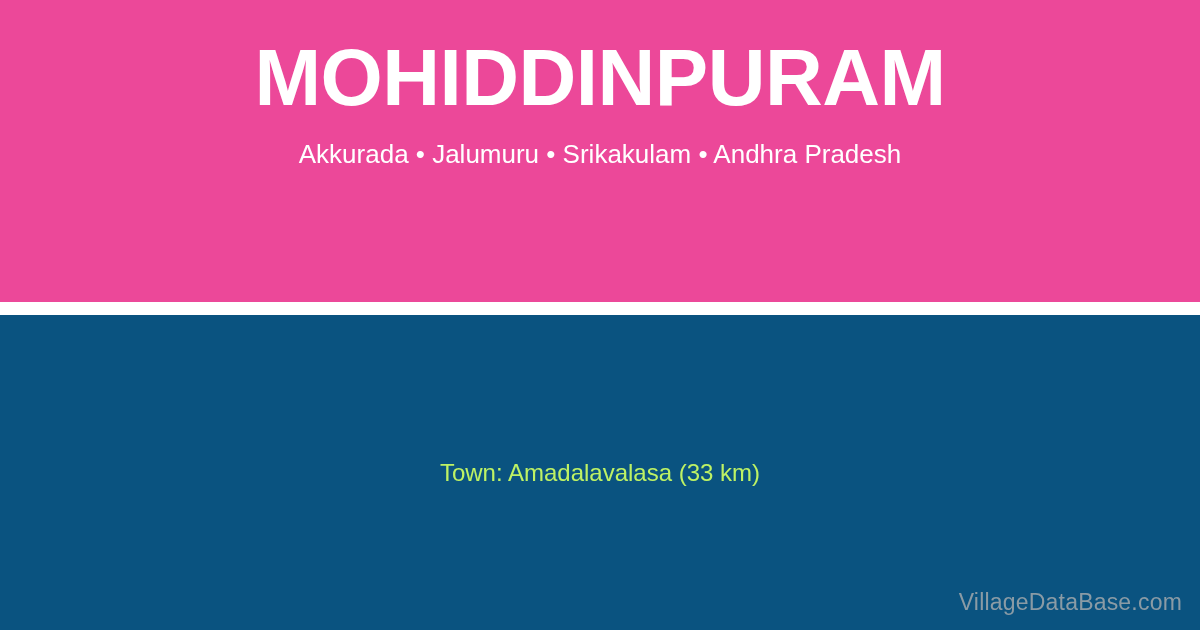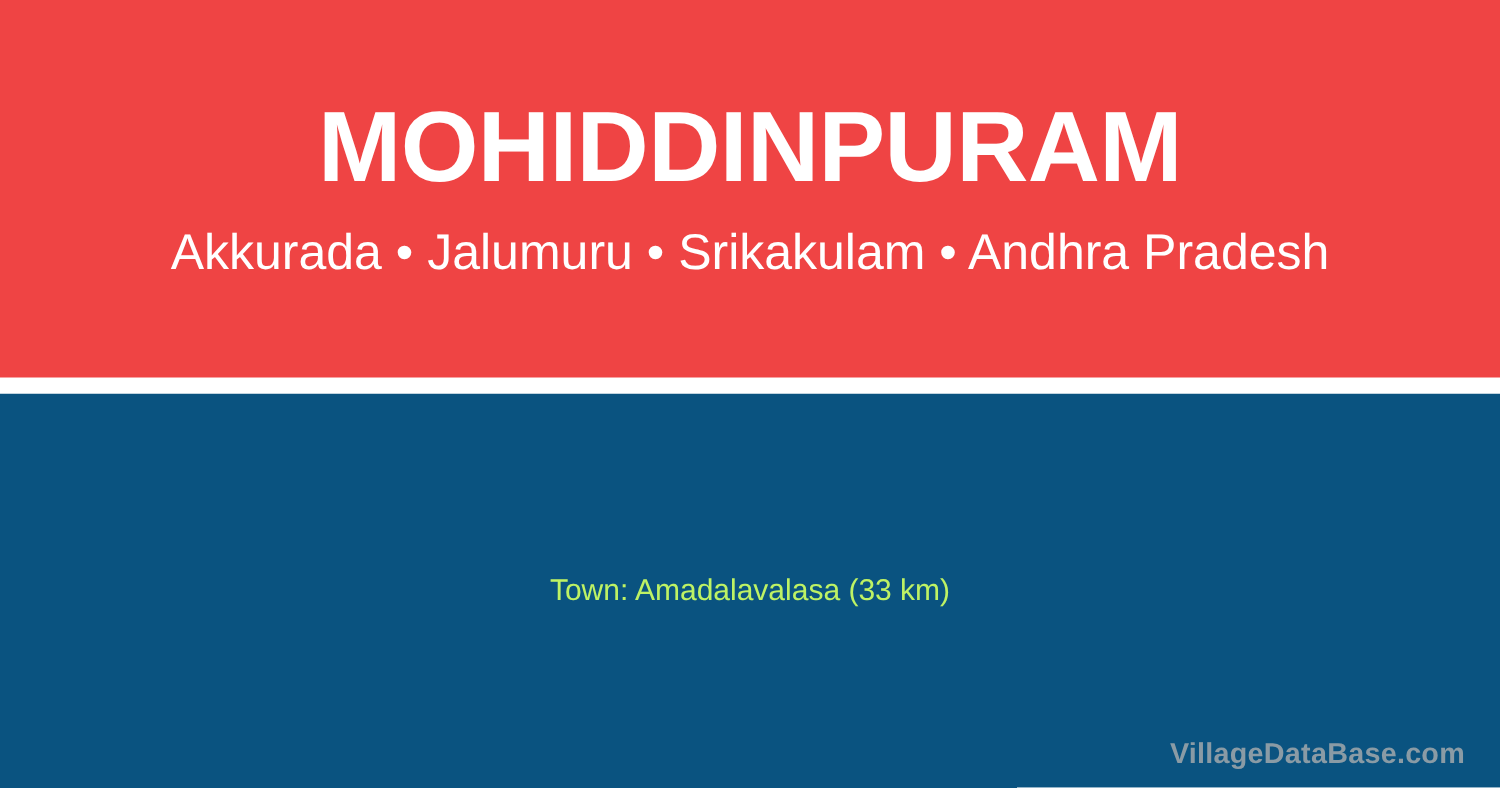--- a/index.html
+++ b/index.html
@@ -18,44 +18,44 @@
     -webkit-font-smoothing: antialiased;
   }
 
   
   .band-top {
     position: absolute;
     left: 0;
     top: 0;
     width: 1200px;
     height: 302px;
-    background: #ef4444;
+    background: #ec4899;
     display: flex;
     flex-direction: column;
     align-items: center;
     justify-content: flex-start;
     box-sizing: border-box;
-    padding-top: 78px;
+    padding-top: 38px;
   }
 
   .village-title {
     margin: 0;
     font-size: 80px;
     line-height: 1.0;
     font-weight: 700;
     letter-spacing: -0.5px;
     color: #ffffff;
     text-align: center;
     white-space: nowrap;
   }
 
   .village-subtitle {
     margin: 0;
     margin-top: 22px;
-    font-size: 40px;
+    font-size: 26px;
     line-height: 1.1;
     font-weight: 400;
     color: #ffffff;
     text-align: center;
     white-space: nowrap;
   }
 
   
   .band-bottom {
     position: absolute;
@@ -78,25 +78,25 @@
     margin: 0;
     font-size: 24px;
     font-weight: 400;
     color: #bef264;
     text-align: center;
     white-space: nowrap;
   }
 
   .watermark {
     position: absolute;
-    right: 28px;
+    right: 18px;
     bottom: 14px;
     margin: 0;
     font-size: 23px;
-    font-weight: 700;
+    font-weight: 400;
     color: #8a9ba5;
     letter-spacing: 0.2px;
     white-space: nowrap;
   }
 </style>
 </head>
 <body>
 
 <div class="card">
 

